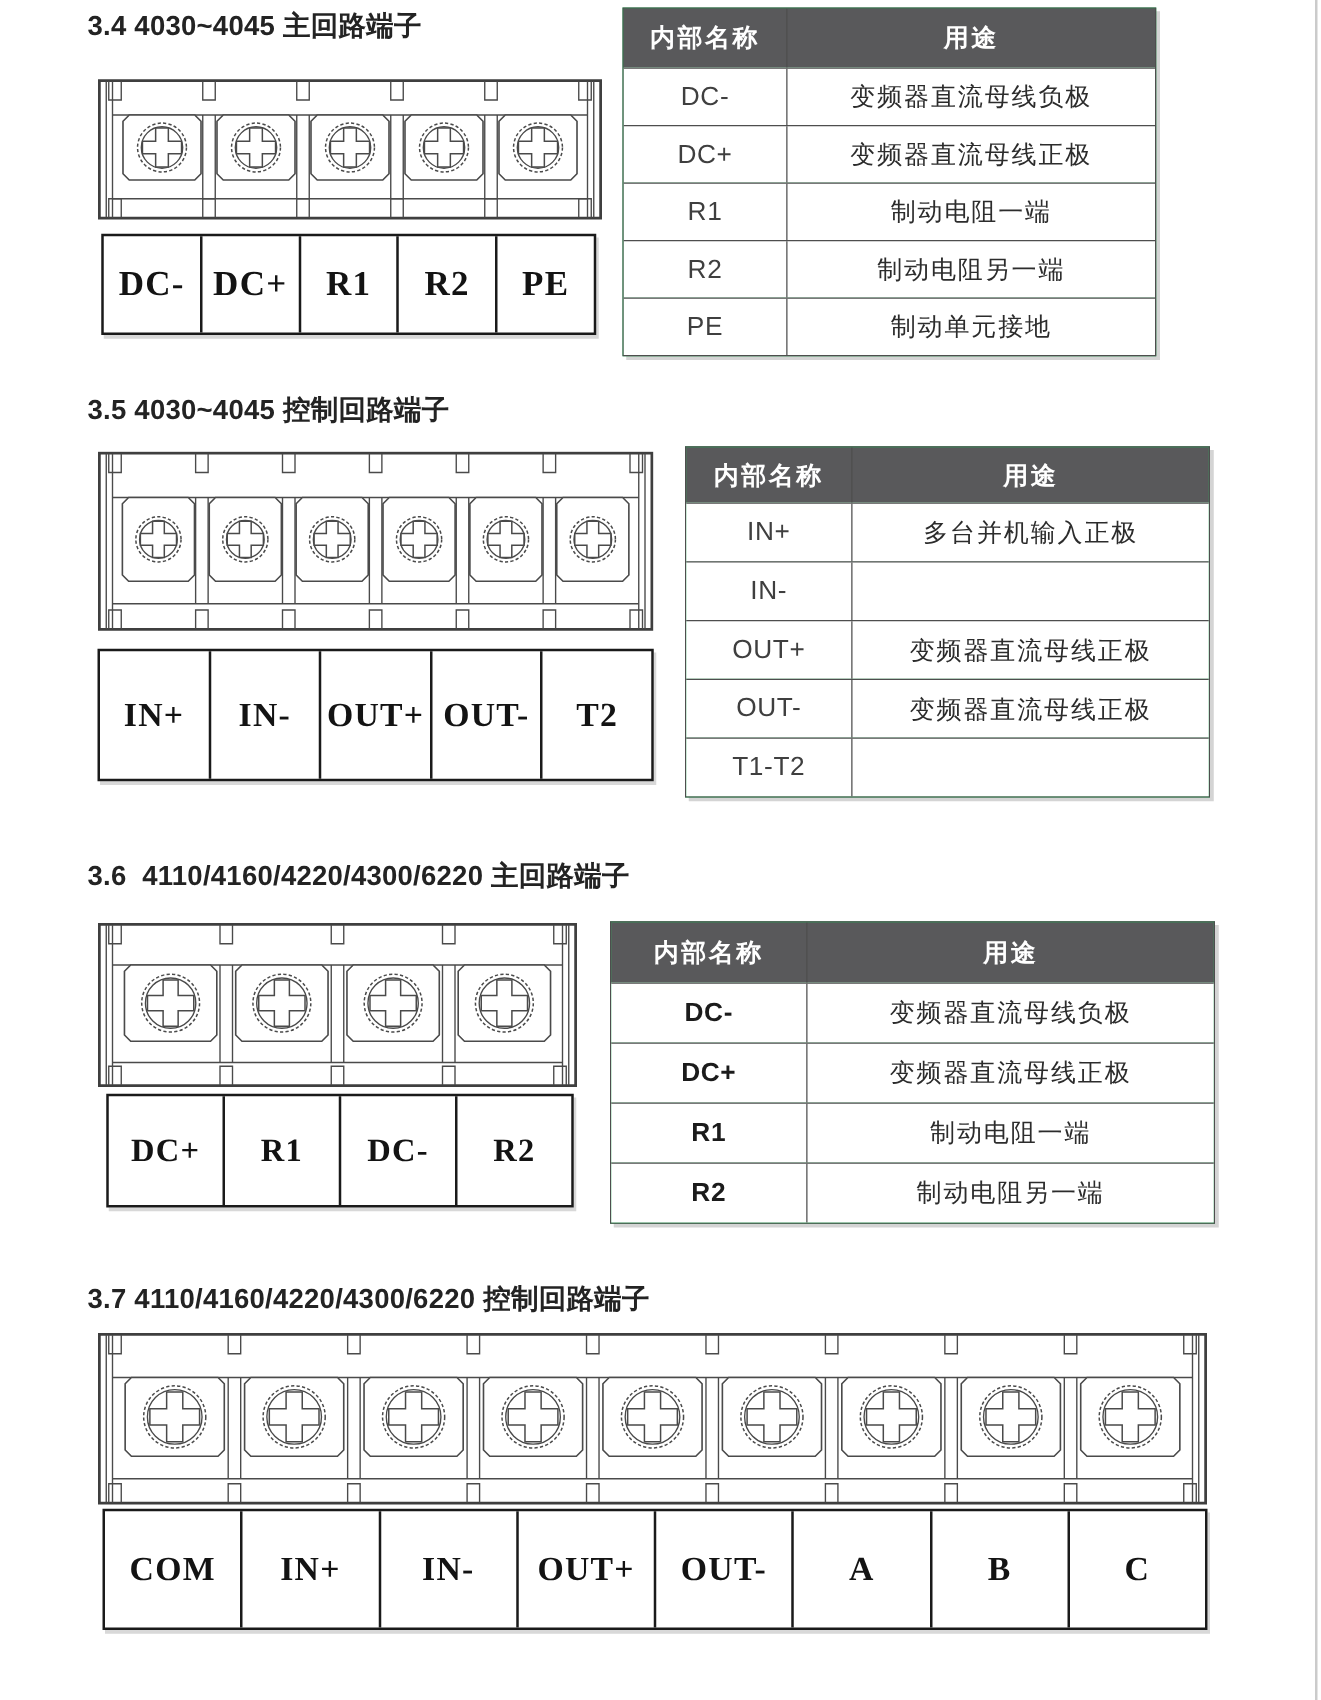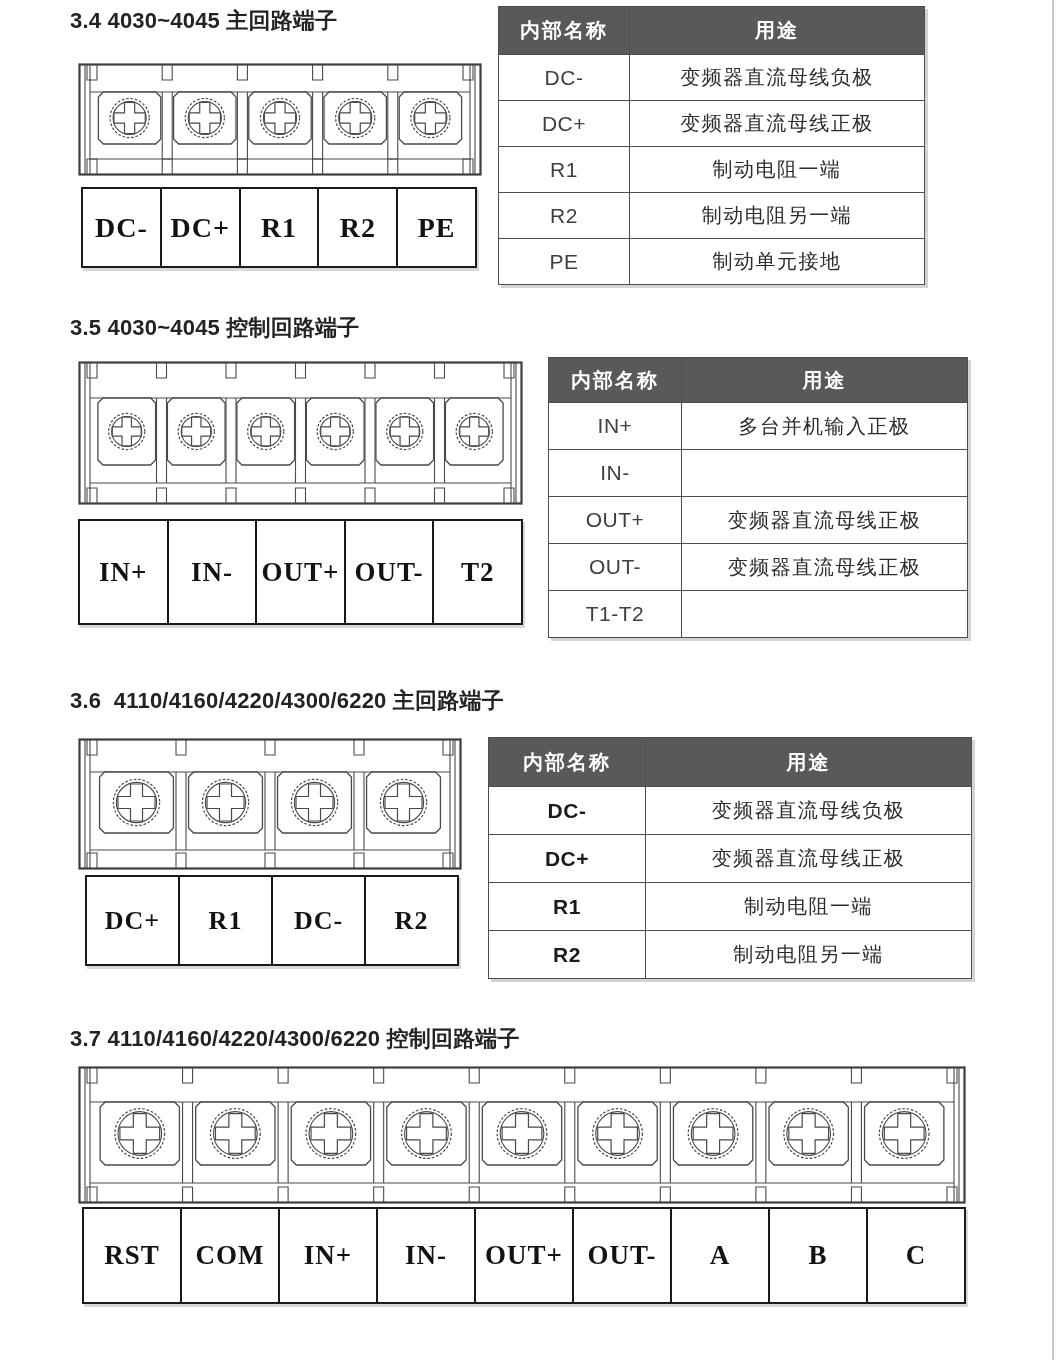--- a/index.html
+++ b/index.html
@@ -461,21 +461,20 @@
           </g>
           <path d="M 791.5666666666667 36 L 860.8777777777779 36 L 865.8777777777779 41 L 865.8777777777779 94 L 860.8777777777779 99 L 791.5666666666667 99 L 786.5666666666667 94 L 786.5666666666667 41 Z" fill="#ffffff" stroke="#4a4a4a" stroke-width="1.3"></path>
           <g>
             <circle cx="826.2222222222223" cy="67.5" r="24.844444444444445" fill="none" stroke="#4a4a4a" stroke-width="1.2" stroke-dasharray="2.6 1.8"></circle>
             <circle cx="826.2222222222223" cy="67.5" r="21.844444444444445" fill="#ffffff" stroke="#4a4a4a" stroke-width="1.1"></circle>
             <path d="M 819.7626666666667 47.62444444444444 L 832.6817777777778 47.62444444444444 L 832.6817777777778 61.04044444444445 L 846.0977777777779 61.04044444444445 L 846.0977777777779 73.95955555555555 L 832.6817777777778 73.95955555555555 L 832.6817777777778 87.37555555555556 L 819.7626666666667 87.37555555555556 L 819.7626666666667 73.95955555555555 L 806.3466666666667 73.95955555555555 L 806.3466666666667 61.04044444444445 L 819.7626666666667 61.04044444444445 Z" fill="#ffffff" stroke="#4a4a4a" stroke-width="1.2"></path>
           </g>
         </svg>
       </div>
     <div class="strip">
-        <div class="cell">RST</div>
         <div class="cell">COM</div>
         <div class="cell">IN+</div>
         <div class="cell">IN-</div>
         <div class="cell">OUT+</div>
         <div class="cell">OUT-</div>
         <div class="cell">A</div>
         <div class="cell">B</div>
         <div class="cell">C</div>
       </div>
   </section>

